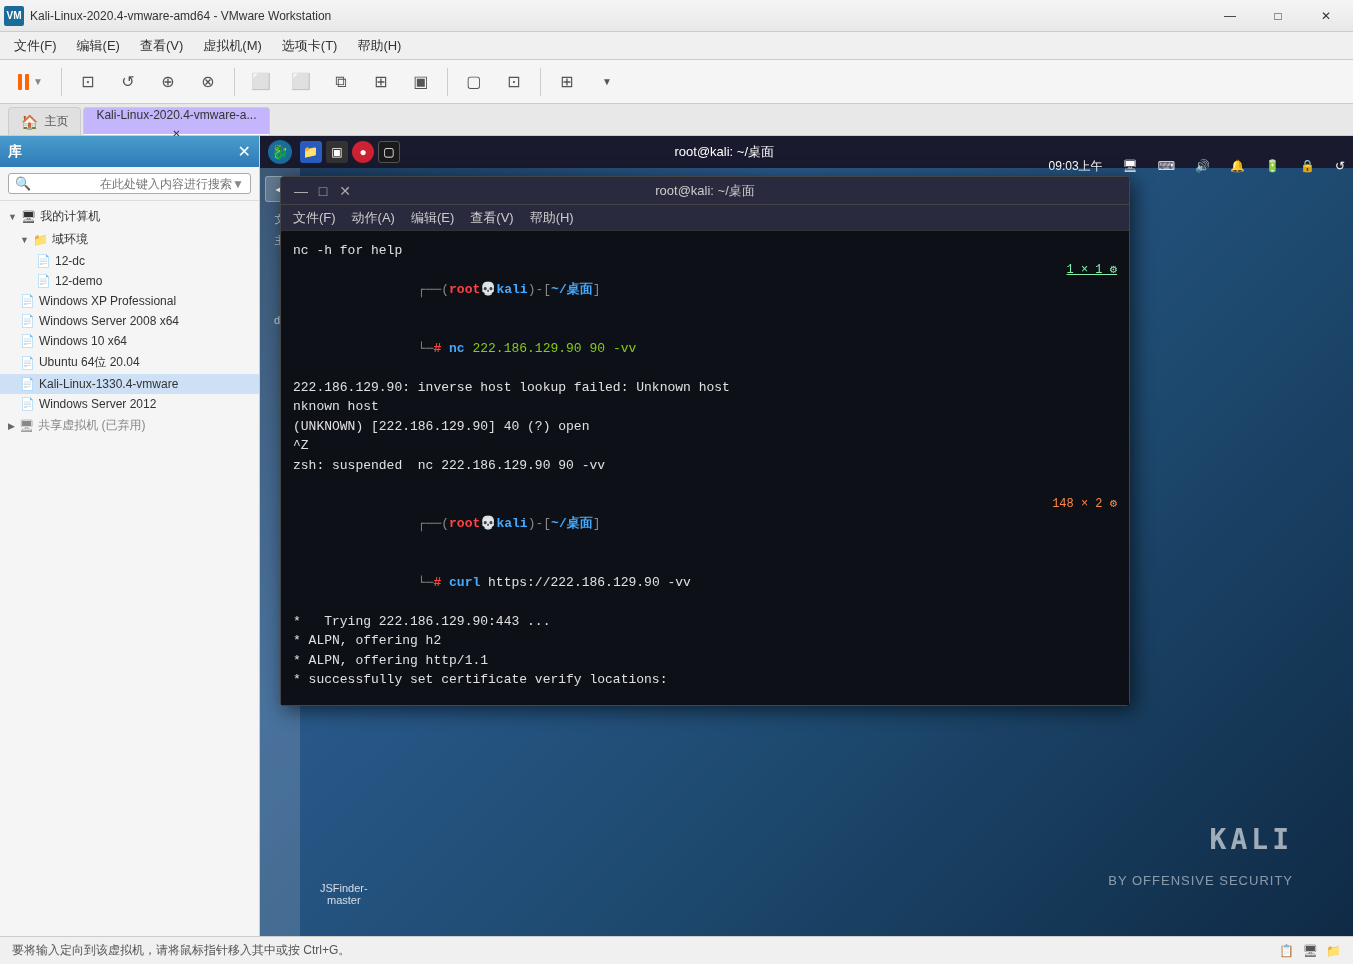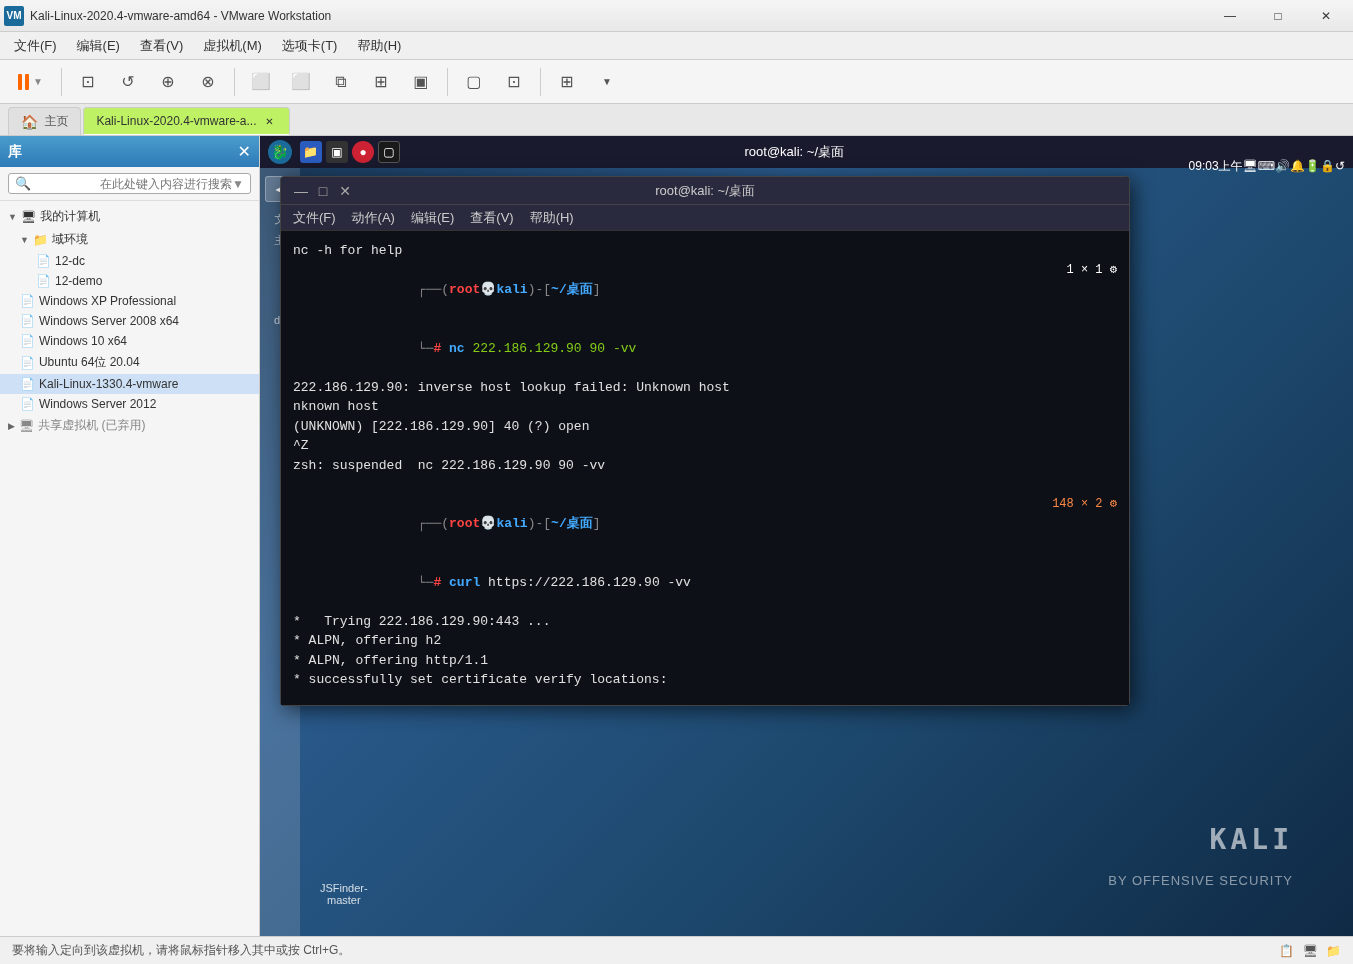--- a/index.html
+++ b/index.html
@@ -87,24 +87,25 @@
       background: #e0e0e0;
       border: 1px solid #ccc;
       border-bottom: none;
       border-radius: 4px 4px 0 0;
       cursor: pointer;
       font-size: 12px;
       color: #555;
       margin-right: 2px;
     }
     .tab.active {
-      background: #bef264;
+      background: #c4b5fd;
       color: #333;
       border-bottom: 1px solid white;
       z-index: 1;
+      flex-direction: column;
     }
     .tab-close { 
       width: 14px; height: 14px; border-radius: 50%;
       display: flex; align-items: center; justify-content: center;
       font-size: 10px; cursor: pointer;
     }
     .tab-home-icon { font-size: 14px; }
 
     
     #main {
@@ -215,21 +216,21 @@
       font-size: 12px; cursor: pointer; color: white;
     }
     .kali-app-icon.blue { background: #2a5cbf; }
     .kali-app-icon.dark { background: #333; }
     .kali-app-icon.red { background: #cc2233; }
     .kali-app-icon.term { background: #1a1a1a; border: 1px solid #555; }
     .kali-topbar-title {
       flex: 1; text-align: center; color: white; font-size: 13px;
     }
     .kali-topbar-right {
-      display: flex; align-items: center; gap: 0; color: white; font-size: 12px; margin-top: 28px;
+      display: flex; align-items: center; gap: 20px; color: white; font-size: 12px; margin-top: 28px;
     }
     .kali-topbar-right span { cursor: pointer; }
     .kali-logo-text {
       position: absolute;
       bottom: 80px; right: 60px;
       color: rgba(255,255,255,0.6);
       font-size: 28px;
       font-weight: bold;
       letter-spacing: 4px;
       font-family: monospace;
@@ -560,21 +561,21 @@
 
           <div style="display:flex;justify-content:space-between;align-items:flex-start;">
             <div>
               <div class="term-line">
                 <span style="color:#888;">┌──(</span><span style="color:#ff4444;font-weight:bold;">root</span><span style="color:#ff4444;">💀</span><span style="color:#44aaff;font-weight:bold;">kali</span><span style="color:#888;">)-[</span><span style="color:#44aaff;font-weight:bold;">~/桌面</span><span style="color:#888;">]</span>
               </div>
               <div class="term-line">
                 <span style="color:#888;">└─</span><span style="color:#ff4444;font-weight:bold;"># </span><span style="color:#44aaff;font-weight:bold;">nc</span><span style="color:#84cc16;"> 222.186.129.90 90 -vv</span>
               </div>
             </div>
-            <span style="color:#ffffff;font-size:12px;white-space:nowrap;margin-left:24px;">1 × 1 ⚙</span>
+            <span style="color:#86efac;font-size:12px;white-space:nowrap;margin-left:24px;text-decoration:underline;">1 × 1 ⚙</span>
           </div>
 
           <div class="term-line term-output">222.186.129.90: inverse host lookup failed: Unknown host</div>
           <div class="term-line term-output">nknown host</div>
           <div class="term-line term-output">(UNKNOWN) [222.186.129.90] 40 (?) open</div>
           <div class="term-line term-output">^Z</div>
           <div class="term-line term-output">zsh: suspended  nc 222.186.129.90 90 -vv</div>
           <div class="term-line">&nbsp;</div>
 
           <div style="display:flex;justify-content:space-between;align-items:flex-start;">

